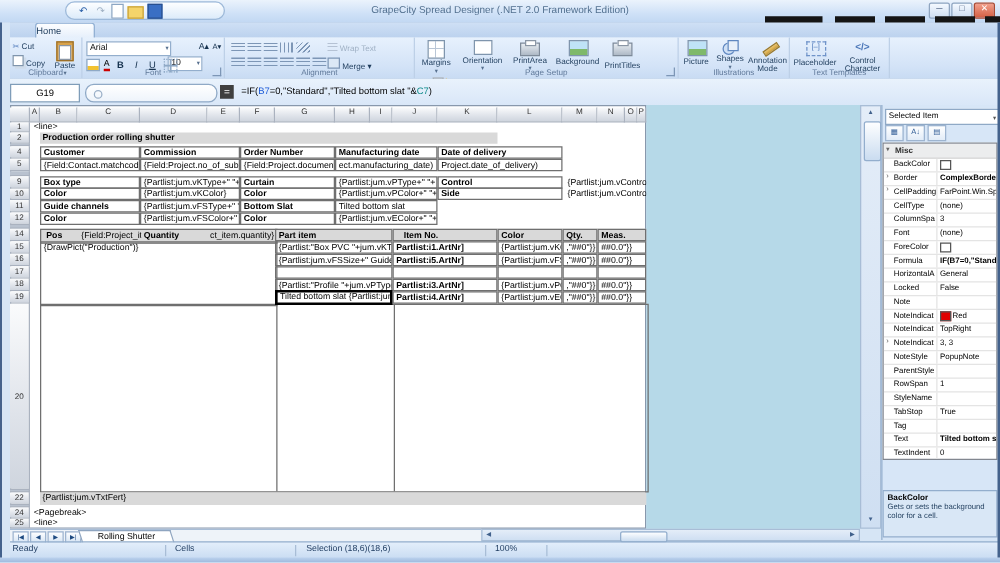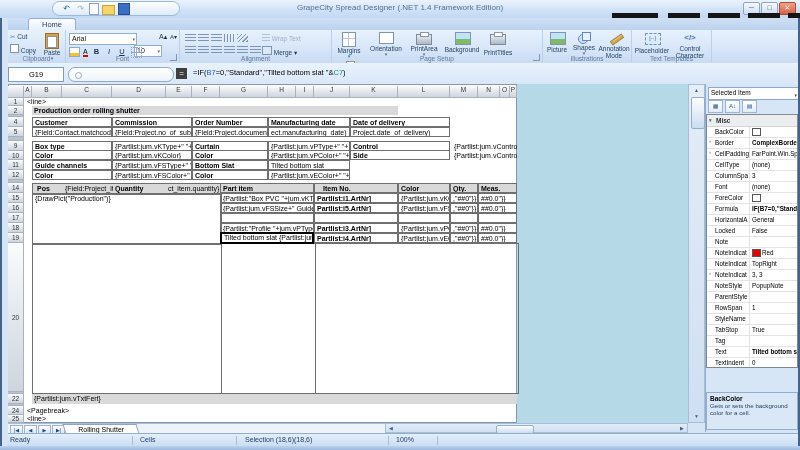--- a/index.html
+++ b/index.html
@@ -13,21 +13,21 @@
   .qi-doc{background:#fff;border:1px solid #8ca6c4;width:8px;height:10px}
   .qi-folder{background:linear-gradient(#ffe9a8,#f3c round);background:#f5d46a;border:1px solid #c9a23a;width:11px;height:8px;margin-top:2px}
   .qi-disk{background:#3a6fc4;border:1px solid #28508f;width:10px;height:10px}
   .wtitle{left:0;top:3px;width:800px;text-align:center;font-size:8px;color:#52708f}
   .wbtns{right:4px;top:2px;display:flex;gap:1px}
   .wb{width:15px;height:11px;border:1px solid #8fa5c0;border-radius:2px;background:linear-gradient(#f4f9ff,#cfdef1);font-size:7px;line-height:10px;text-align:center;color:#45597a}
   .wb.close{background:linear-gradient(#f2a08c,#d45f44);color:#fff;border-color:#a94a33}
   .darkbar{top:13px;height:6px;background:#151515}
   
   .tabrow{left:0;top:18px;width:800px;height:12px;background:linear-gradient(#cfe0f5,#bcd2ee)}
-  .hometab{left:28px;top:18px;width:46px;height:12px;background:linear-gradient(#fdfeff,#e4eefb);border:1px solid #93b1d4;border-bottom:none;border-radius:3px 3px 0 0;text-align:center;font-size:7.5px;line-height:12px;color:#1e3c5c}
+  .hometab{left:28px;top:18px;width:46px;height:12px;background:linear-gradient(#fdfeff,#e4eefb);border:1px solid #93b1d4;border-bottom:none;border-radius:3px 3px 0 0;font-size:7.5px;line-height:12px;color:#1e3c5c}
   
   .ribbon{left:0;top:30px;width:800px;height:33px;background:linear-gradient(#e7f1fd,#d3e3f7 70%,#c8dbf3);border-bottom:1px solid #93aecd}
   .rgroup{top:30px;height:33px;border-right:1px solid #bdd0e7;box-sizing:border-box}
   .glabel{position:absolute;bottom:1px;left:0;right:0;text-align:center;font-size:6.5px;color:#60799a}
   .rbtn-lg{display:inline-block;text-align:center;font-size:6.5px;color:#1e3c5c;vertical-align:top}
   .ric{margin:1px auto 0;width:15px;height:13px;position:relative}
   .i-pagec{background:#fff;border:1px solid #7f95ad;width:13px;height:10px;margin:1px auto}
   .i-printer{width:14px;height:9px;background:linear-gradient(#e8edf2,#aeb9c6);border:1px solid #7e8a99;margin:3px auto 0;position:relative}
   .i-printer::before{content:"";position:absolute;left:3px;top:-3px;width:7px;height:3px;background:#fff;border:1px solid #8a96a5}
   .i-pic{width:14px;height:11px;border:1px solid #7f95ad;background:linear-gradient(#bfe3f7 55%,#7fb96a 55%);margin:1px auto}
@@ -93,21 +93,21 @@
   .status{left:0;top:433px;width:800px;height:13px;background:linear-gradient(#e3eefb,#c9dcf2);border-top:1px solid #93aecd;font-size:7px;color:#1d3a5f}
   .stick{position:absolute;top:2px;width:1px;height:9px;background:#a8bdd6}
   .bstrip{left:0;top:446px;width:800px;height:4px;background:linear-gradient(#bcd2ee,#9db9dd)}
   .frame-l{left:0;top:18px;width:8px;height:428px;background:linear-gradient(90deg,#44628c 0 2px,#d6e5f5 2px)}
   .frame-r{left:798px;top:18px;width:2px;height:428px;background:#44628c}
 </style>
 </head>
 <body>
 
 <div class="ab titlebar">
-  <div class="ab wtitle">GrapeCity Spread Designer (.NET 1.4 Framework Edition)</div>
+  <div class="ab wtitle">GrapeCity Spread Designer (.NET 2.0 Framework Edition)</div>
   <div class="ab qat">
     <span class="qi">↶</span>
     <span class="qi" style="color:#9fb0c4">↷</span>
     <span class="qi qi-doc"></span>
     <span class="qi qi-folder"></span>
     <span class="qi qi-disk"></span>
   </div>
   <div class="ab wbtns">
     <div class="wb">─</div>
     <div class="wb">□</div>

